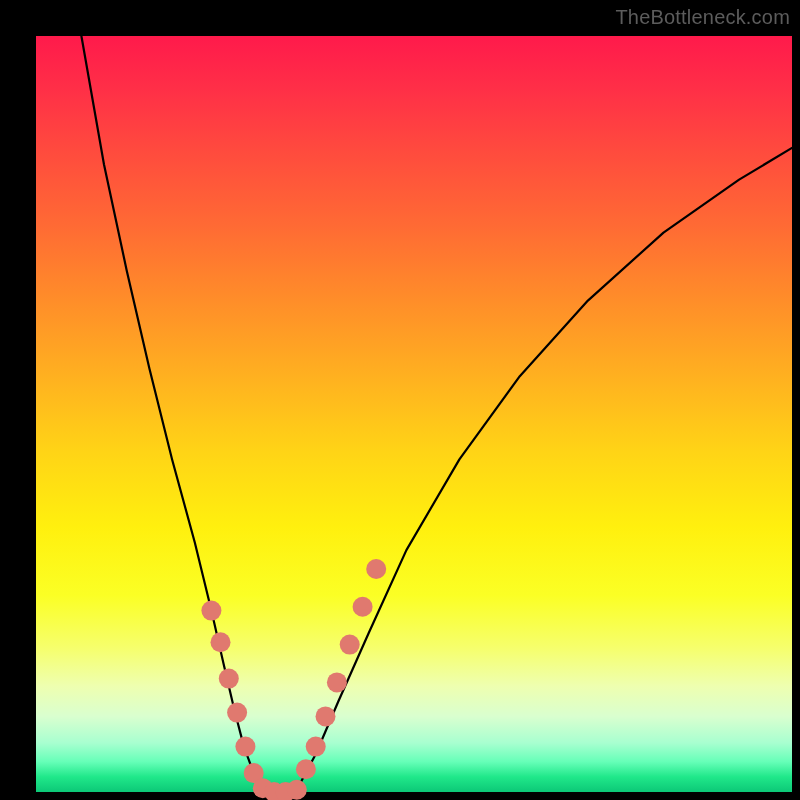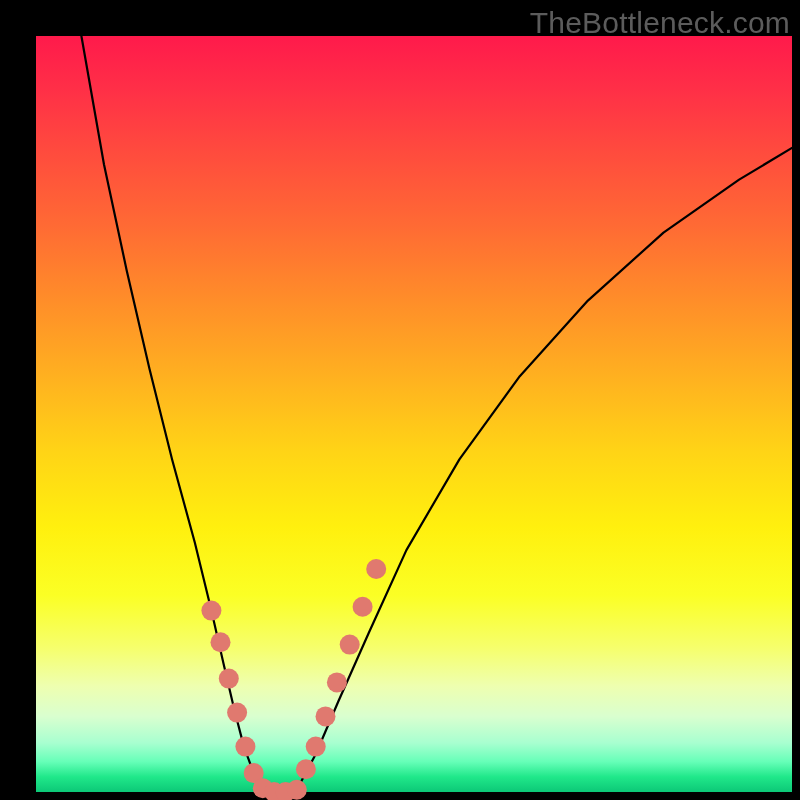--- a/index.html
+++ b/index.html
@@ -15,21 +15,21 @@
     position: relative;
     width: 800px;
     height: 800px;
     background: #000;
   }
   .watermark {
     position: absolute;
     top: 6px;
     right: 10px;
     color: #5c5c5c;
-    font-size: 30px;
+    font-size: 20px;
     font-weight: 500;
     letter-spacing: 0.2px;
     user-select: none;
   }
   .plot {
     position: absolute;
     left: 36px;
     top: 36px;
     width: 756px;
     height: 756px;

